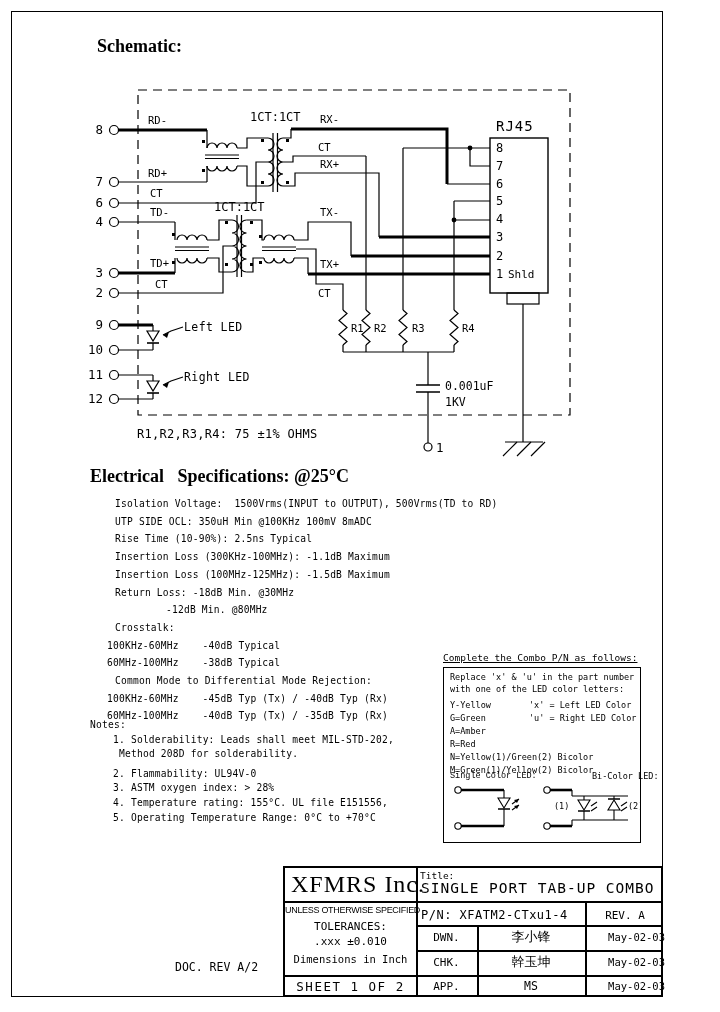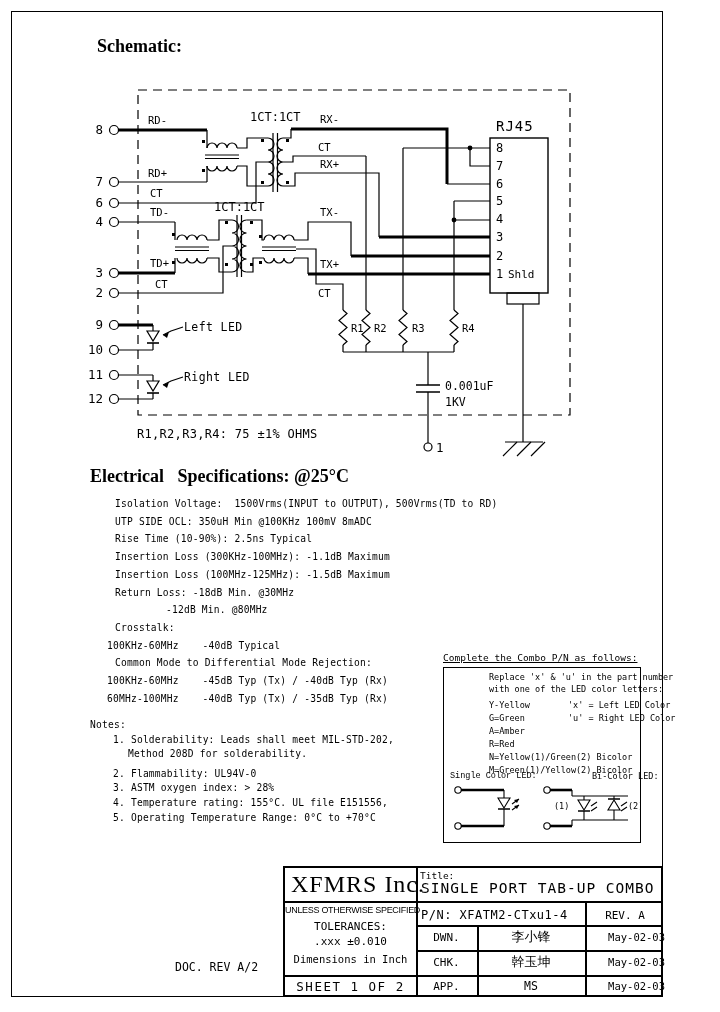--- a/index.html
+++ b/index.html
@@ -9,25 +9,25 @@
   .serifhead{font-family:"Liberation Serif",serif;font-weight:bold;white-space:pre;}
   #schem-title{left:97px;top:36px;font-size:18px;}
   #elec-title{left:90px;top:466px;font-size:18px;}
   #spec-block{left:100px;top:495px;}
   .sline{font-size:9.6px;line-height:17.7px;white-space:pre;letter-spacing:.2px;margin-left:15px;}
   .indent-sm{margin-left:7px;}
   .indent-deep{margin-left:66px;}
   #notes-block{left:90px;top:718px;}
   .nline{font-size:9.6px;line-height:14.6px;white-space:pre;letter-spacing:.2px;}
   .n-item{margin-left:23px;}
-  .n-cont{margin-left:38px;margin-bottom:5px;}
+  .n-cont{margin-left:29px;margin-bottom:5px;}
   
   #combo-title{left:443px;top:652px;font-size:9.5px;text-decoration:underline;white-space:pre;}
   #combo-box{left:443px;top:667px;width:196px;height:174px;border:1.2px solid #000;}
-  .cline{font-size:8.5px;line-height:11.5px;white-space:pre;margin-left:39px;}
+  .cline{font-size:8.5px;line-height:11.5px;white-space:pre;}
   #combo-intro{left:6px;top:4px;}
   #combo-colors{left:6px;top:31px;}
   #combo-xu{left:85px;top:31px;}
   #combo-single-label{left:6px;top:103px;font-size:8.5px;white-space:pre;font-family:Liberation Mono, monospace;}
   #combo-bi-label{left:116px;top:103px;font-size:8.5px;white-space:pre;margin-left:32px;}
   #combo-svg{left:0px;top:114px;}
   
   #tb{left:283px;top:866px;width:380px;height:131px;border:2px solid #000;box-sizing:border-box;}
   .tbline{position:absolute;background:#000;}
   .tbtext{position:absolute;white-space:pre;}
@@ -263,20 +263,21 @@
   <div id="spec-block" class="abs">
     <div class="sline">Isolation Voltage:  1500Vrms(INPUT to OUTPUT), 500Vrms(TD to RD)</div>
     <div class="sline">UTP SIDE OCL: 350uH Min @100KHz 100mV 8mADC</div>
     <div class="sline">Rise Time (10-90%): 2.5ns Typical</div>
     <div class="sline">Insertion Loss (300KHz-100MHz): -1.1dB Maximum</div>
     <div class="sline">Insertion Loss (100MHz-125MHz): -1.5dB Maximum</div>
     <div class="sline">Return Loss: -18dB Min. @30MHz</div>
     <div class="sline indent-deep">-12dB Min. @80MHz</div>
     <div class="sline">Crosstalk:</div>
     <div class="sline indent-sm">100KHz-60MHz    -40dB Typical</div>
+    <div class="sline indent-sm">60MHz-100MHz    -38dB Typical</div>
     <div class="sline">Common Mode to Differential Mode Rejection:</div>
     <div class="sline indent-sm">100KHz-60MHz    -45dB Typ (Tx) / -40dB Typ (Rx)</div>
     <div class="sline indent-sm">60MHz-100MHz    -40dB Typ (Tx) / -35dB Typ (Rx)</div>
   </div>
 
   <div id="notes-block" class="abs">
     <div class="nline">Notes:</div>
     <div class="nline n-item">1. Solderability: Leads shall meet MIL-STD-202,</div>
     <div class="nline n-cont">Method 208D for solderability.</div>
     <div class="nline n-item">2. Flammability: UL94V-0</div>

